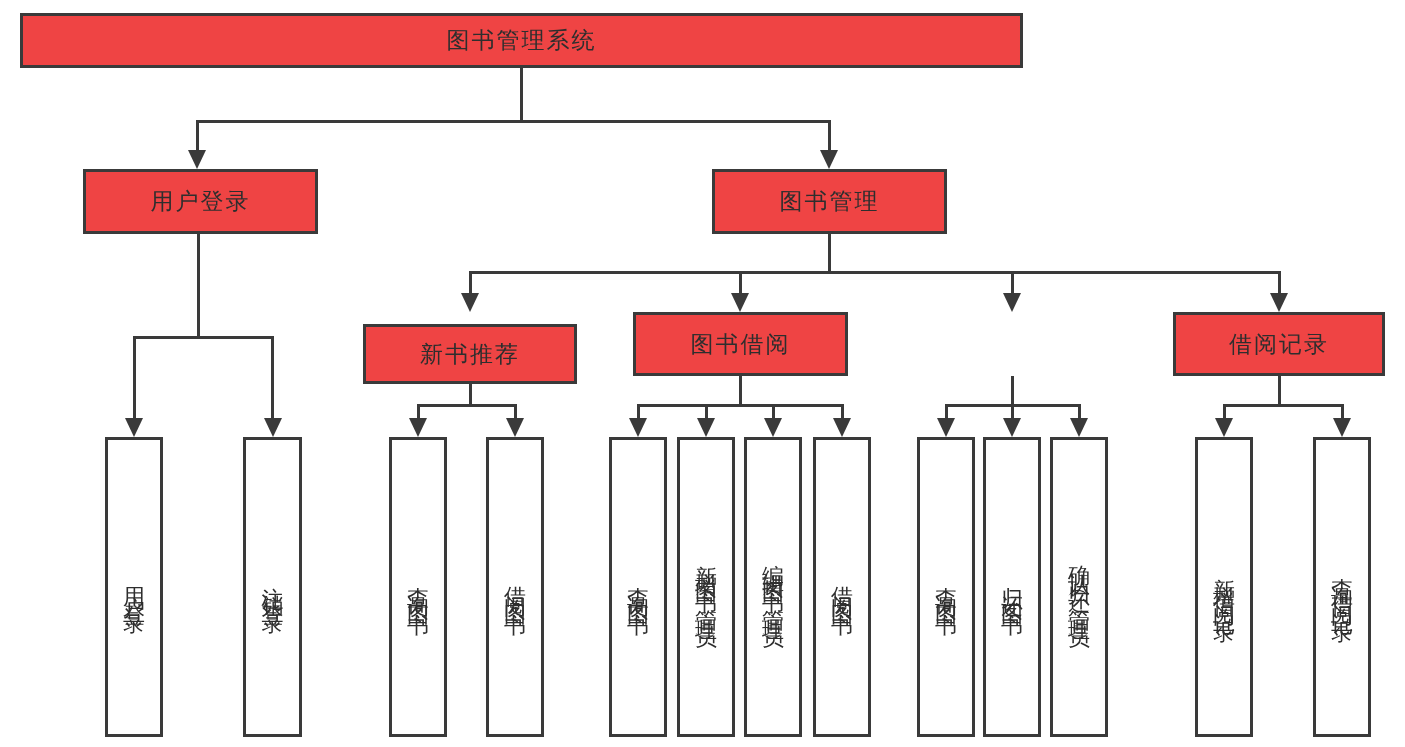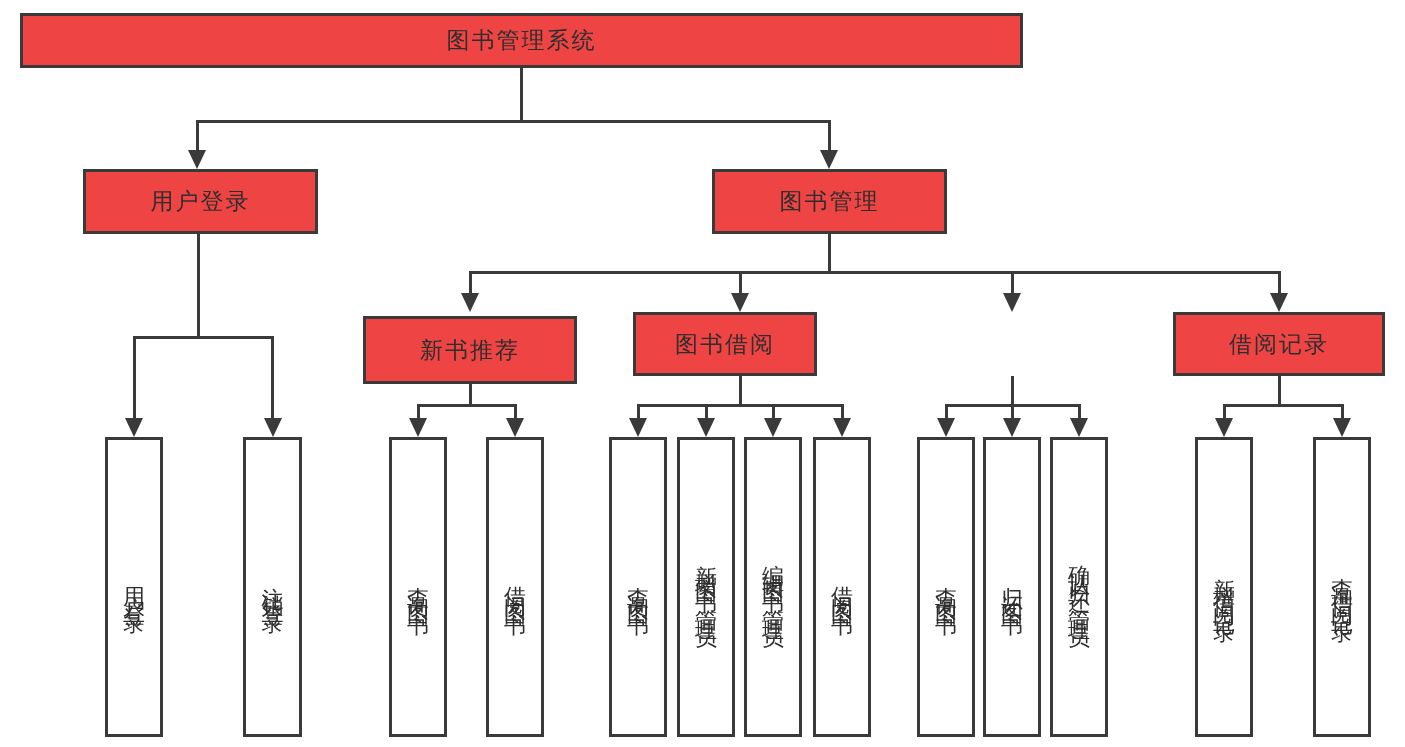--- a/index.html
+++ b/index.html
@@ -105,24 +105,24 @@
     <span>图书管理系统</span>
   </div>
 
   <div class="box" style="left:83px;top:169px;width:235px;height:65px">
     <span>用户登录</span>
   </div>
   <div class="box" style="left:712px;top:169px;width:235px;height:65px">
     <span>图书管理</span>
   </div>
 
-  <div class="box" style="left:363px;top:316px;width:214px;height:68px">
+  <div class="box" style="left:363px;top:324px;width:214px;height:60px">
     <span>新书推荐</span>
   </div>
-  <div class="box" style="left:633px;top:312px;width:184px;height:64px">
+  <div class="box" style="left:633px;top:312px;width:215px;height:64px">
     <span>图书借阅</span>
   </div>
   <div class="box" style="left:1173px;top:312px;width:212px;height:64px">
     <span>借阅记录</span>
   </div>
 
   <div class="vbox" style="left:105px;top:437px;width:58px;height:300px">
     <span>用户登录</span>
   </div>
   <div class="vbox" style="left:243px;top:437px;width:59px;height:300px">

